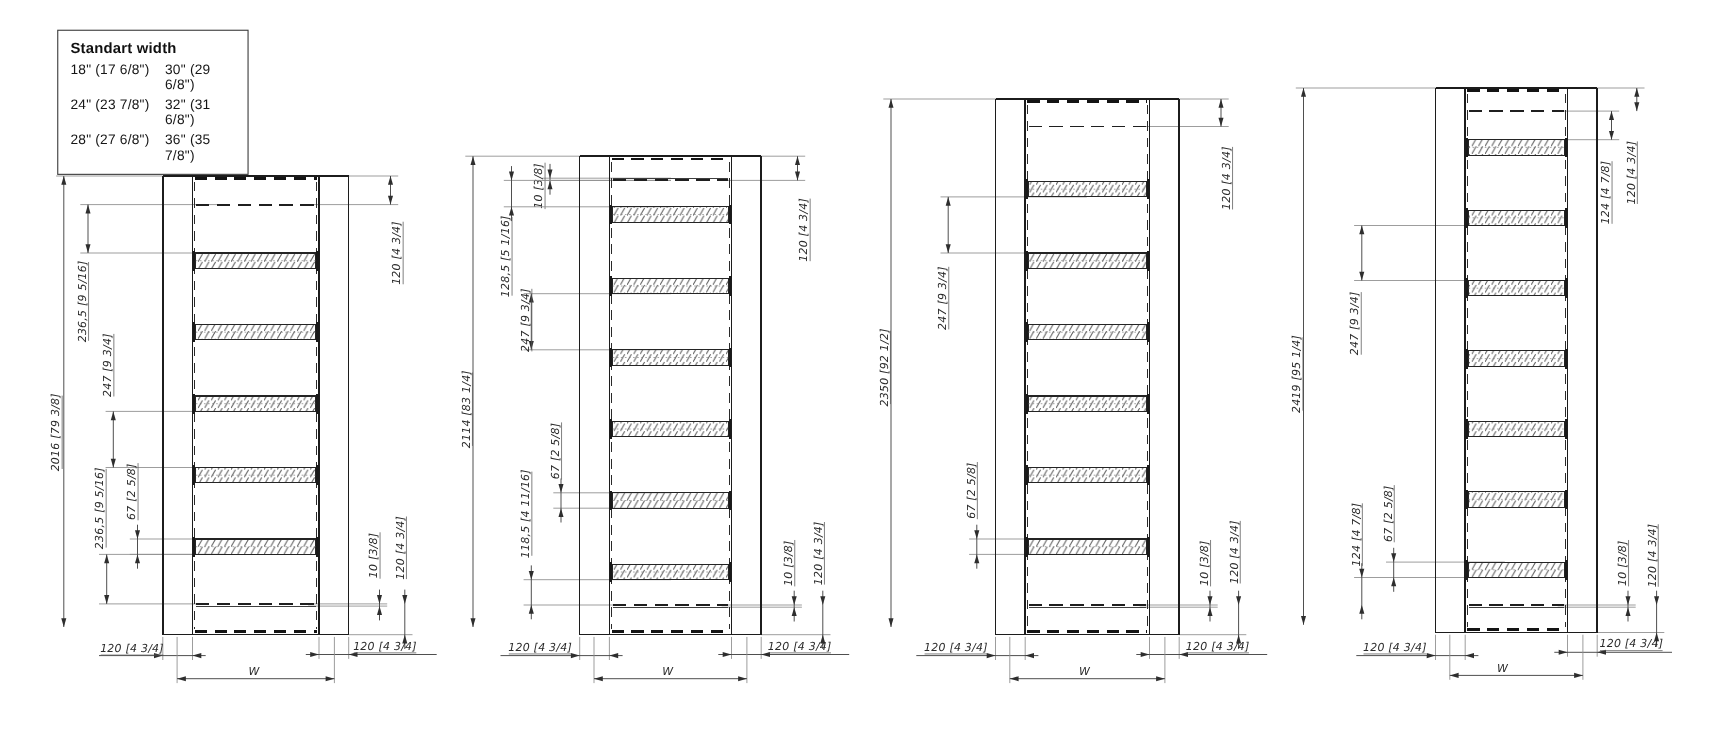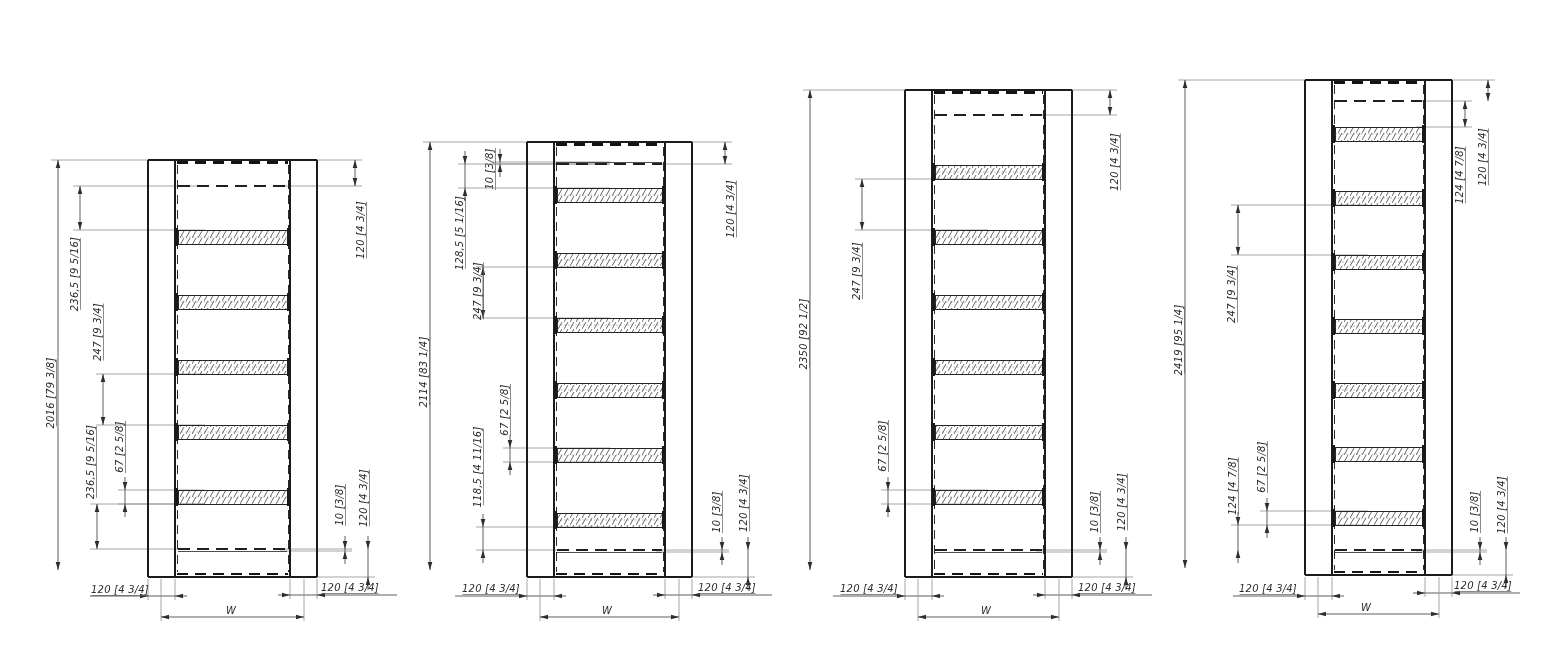--- a/index.html
+++ b/index.html
@@ -574,13 +574,24 @@
           <line x1="1333.5" y1="445" x2="1333.5" y2="463" class="tick"></line>
           <line x1="1423.5" y1="445" x2="1423.5" y2="463" class="tick"></line>
           <rect x="1335" y="511" width="87" height="14" class="rung"></rect>
           <line x1="1335" y1="518" x2="1422" y2="518" class="rmid"></line>
           <line x1="1333.5" y1="509" x2="1333.5" y2="527" class="tick"></line>
           <line x1="1423.5" y1="509" x2="1423.5" y2="527" class="tick"></line>
         </g>
       </g>
     </svg>
 
+  <div class="legend">
+    <div class="legend-title">Standart width</div>
+    <div class="legend-grid">
+      <span>18" (17 6/8")</span>
+      <span>30" (29 6/8")</span>
+      <span>24" (23 7/8")</span>
+      <span>32" (31 6/8")</span>
+      <span>28" (27 6/8")</span>
+      <span>36" (35 7/8")</span>
+    </div>
+  </div>
 </div>
 
 </body></html>

